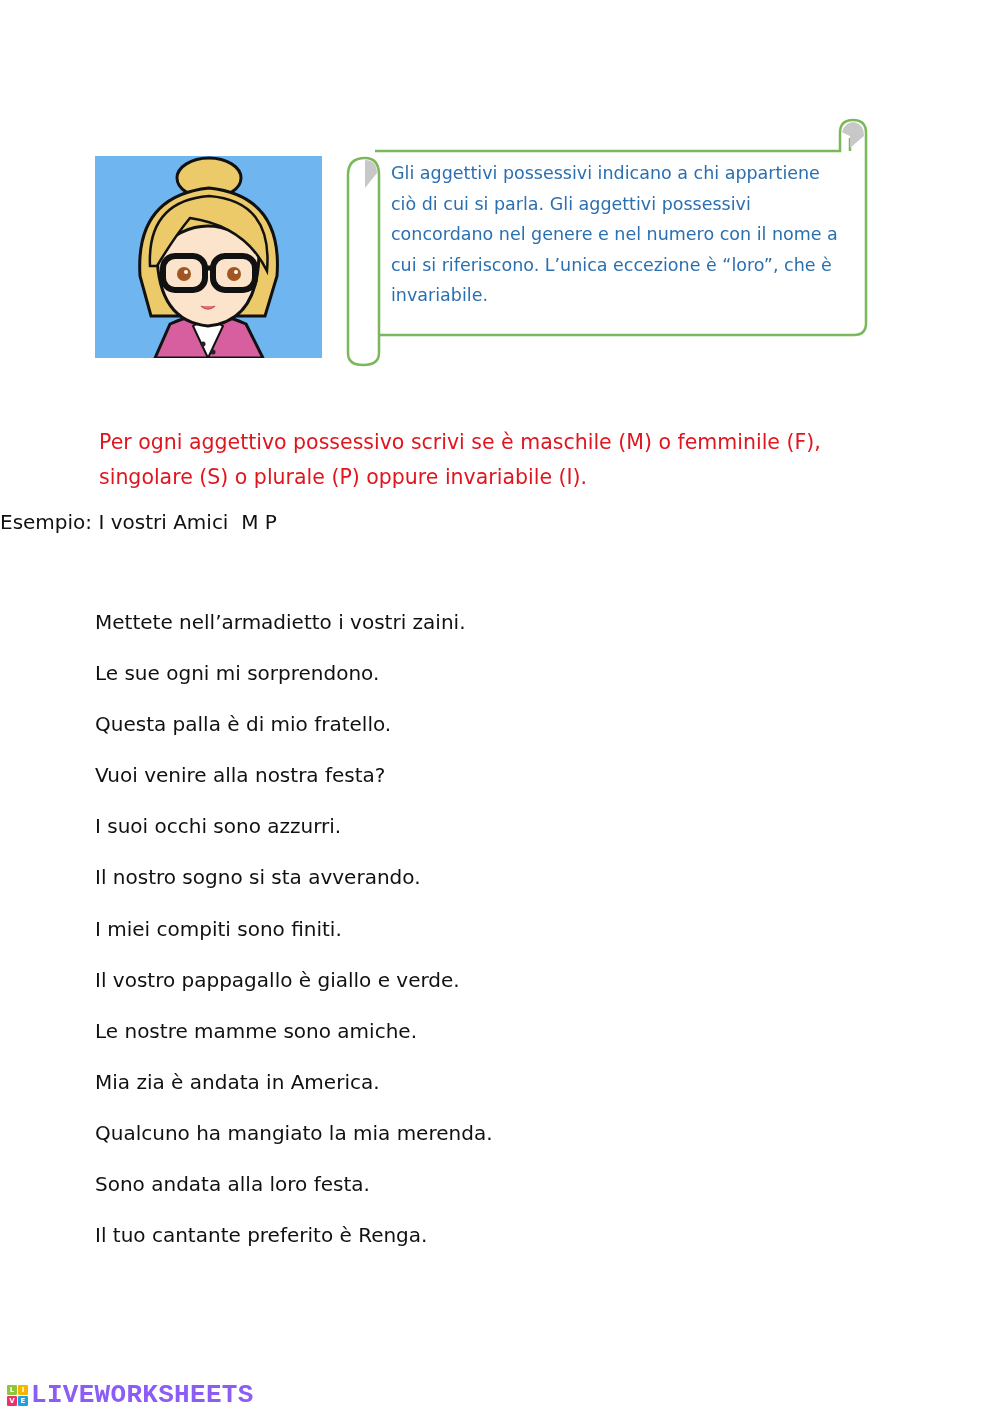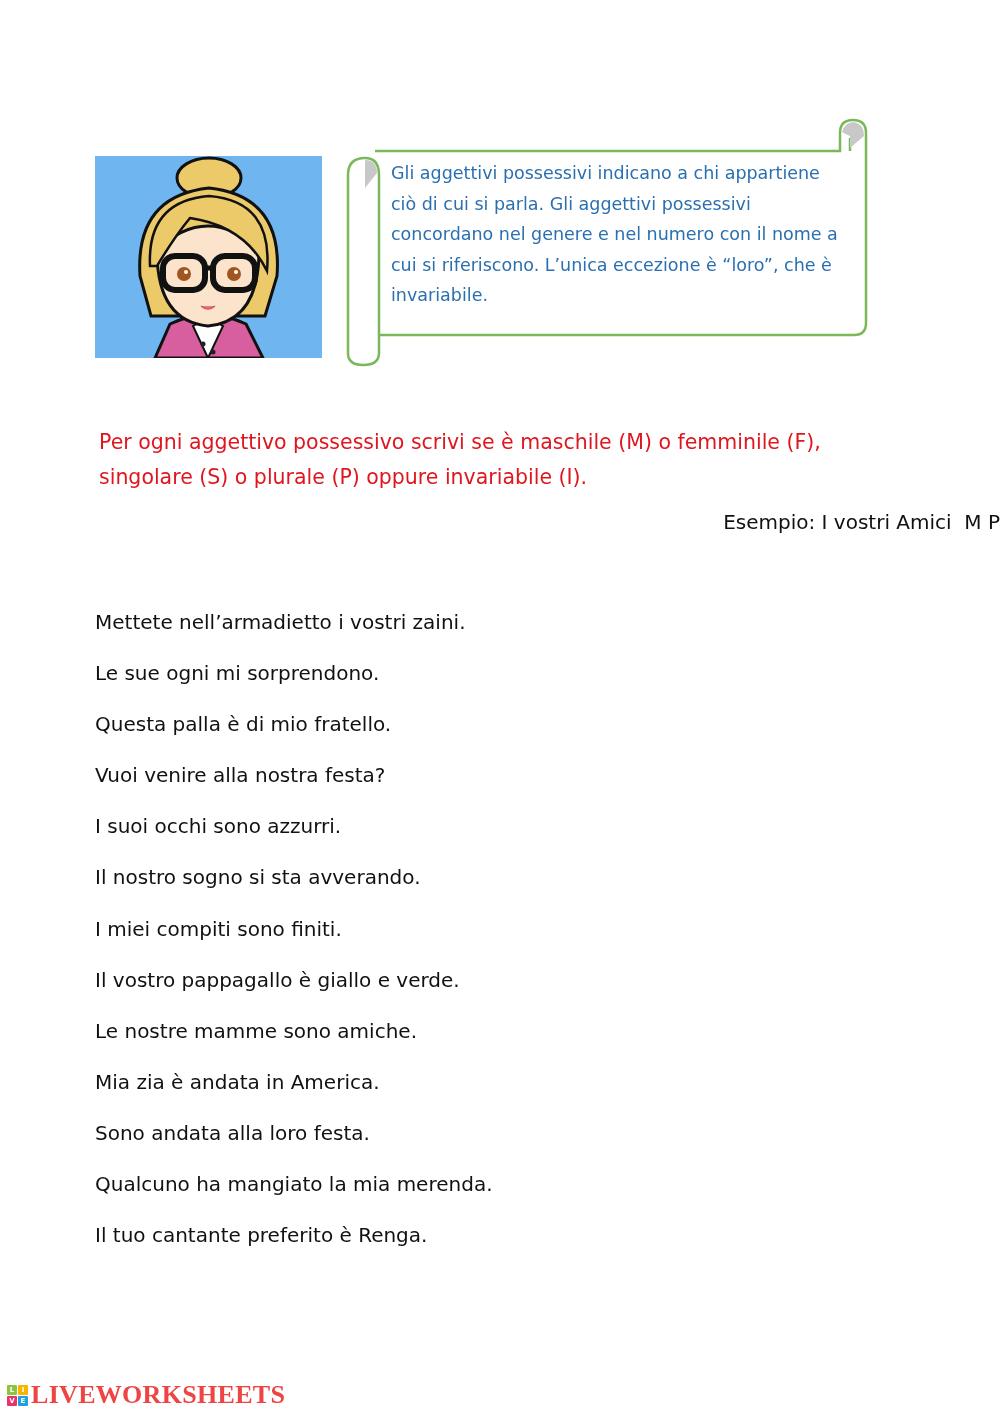--- a/index.html
+++ b/index.html
@@ -6,30 +6,30 @@
   body { width: 1000px; height: 1413px; position: relative; overflow: hidden;
          font-family: "DejaVu Sans", sans-serif; color: #111; }
   .avatar { position: absolute; left: 95px; top: 156px; width: 227px; height: 202px;
             background: #6fb6f0; overflow: hidden; }
   .scroll { position: absolute; left: 345px; top: 118px; width: 528px; height: 250px; }
   .scroll svg { position: absolute; left: 0; top: 0; }
   .scroll-text { position: absolute; left: 46px; top: 40px; width: 450px;
                  color: #2a6fb0; font-size: 17.5px; line-height: 30.5px; }
   .instructions { position: absolute; left: 99px; top: 425px; width: 820px;
                   color: #e0161f; font-size: 20.5px; line-height: 35px; }
-  .example { position: absolute; left: 0; width: 1000px; top: 510px; text-align: right;
+  .example { position: absolute; left: 0; width: 1000px; top: 510px; text-align: left;
              font-size: 20px; color: #111; }
   .example span { white-space: pre; }
   .sentences { position: absolute; left: 95px; top: 606px; margin: 0; padding: 0; list-style: none; }
   .sentences li { height: 51.1px; font-size: 20px; line-height: 32px; color: #111; }
   .logo { position: absolute; left: 7px; top: 1381px; height: 28px; display: flex; align-items: center; }
   .logo-blocks { display: grid; grid-template-columns: 10px 10px; grid-template-rows: 10px 10px; gap: 1px; margin-right: 3px; }
   .logo-blocks div { font-size: 7px; color: #fff; font-weight: bold; text-align: center; line-height: 10px; border-radius: 1px; }
-  .logo-text { font-family: Liberation Serif, serif; font-weight: bold; font-size: 26px;
-               color: #ef4444; letter-spacing: 0.3px; }
+  .logo-text { font-family: Liberation Mono, monospace; font-weight: bold; font-size: 26px;
+               color: #8b5cf6; letter-spacing: 0.3px; }
 </style>
 </head>
 <body>
 
 <div class="avatar">
   <svg width="227" height="202" viewBox="0 0 227 202">
 
     <path d="M60 202 L75 168 Q113 150 151 168 L168 202 Z" fill="#d75fa0" stroke="#111" stroke-width="3"></path>
     <path d="M98 170 L113 202 L128 170 Q113 160 98 170 Z" fill="#fff" stroke="#111" stroke-width="2"></path>
     <circle cx="108" cy="188" r="2.5" fill="#222"></circle>
@@ -83,22 +83,22 @@
   <li>Mettete nell’armadietto i vostri zaini.</li>
   <li>Le sue ogni mi sorprendono.</li>
   <li>Questa palla è di mio fratello.</li>
   <li>Vuoi venire alla nostra festa?</li>
   <li>I suoi occhi sono azzurri.</li>
   <li>Il nostro sogno si sta avverando.</li>
   <li>I miei compiti sono finiti.</li>
   <li>Il vostro pappagallo è giallo e verde.</li>
   <li>Le nostre mamme sono amiche.</li>
   <li>Mia zia è andata in America.</li>
+  <li>Qualcuno ha mangiato la mia merenda.</li>
   <li>Sono andata alla loro festa.</li>
-  <li>Qualcuno ha mangiato la mia merenda.</li>
   <li>Il tuo cantante preferito è Renga.</li>
 </ul>
 
 <div class="logo">
   <div class="logo-blocks">
     <div style="background:#8cc63f">L</div>
     <div style="background:#f7b500">I</div>
     <div style="background:#e8336d">V</div>
     <div style="background:#1ea1e0">E</div>
   </div>

